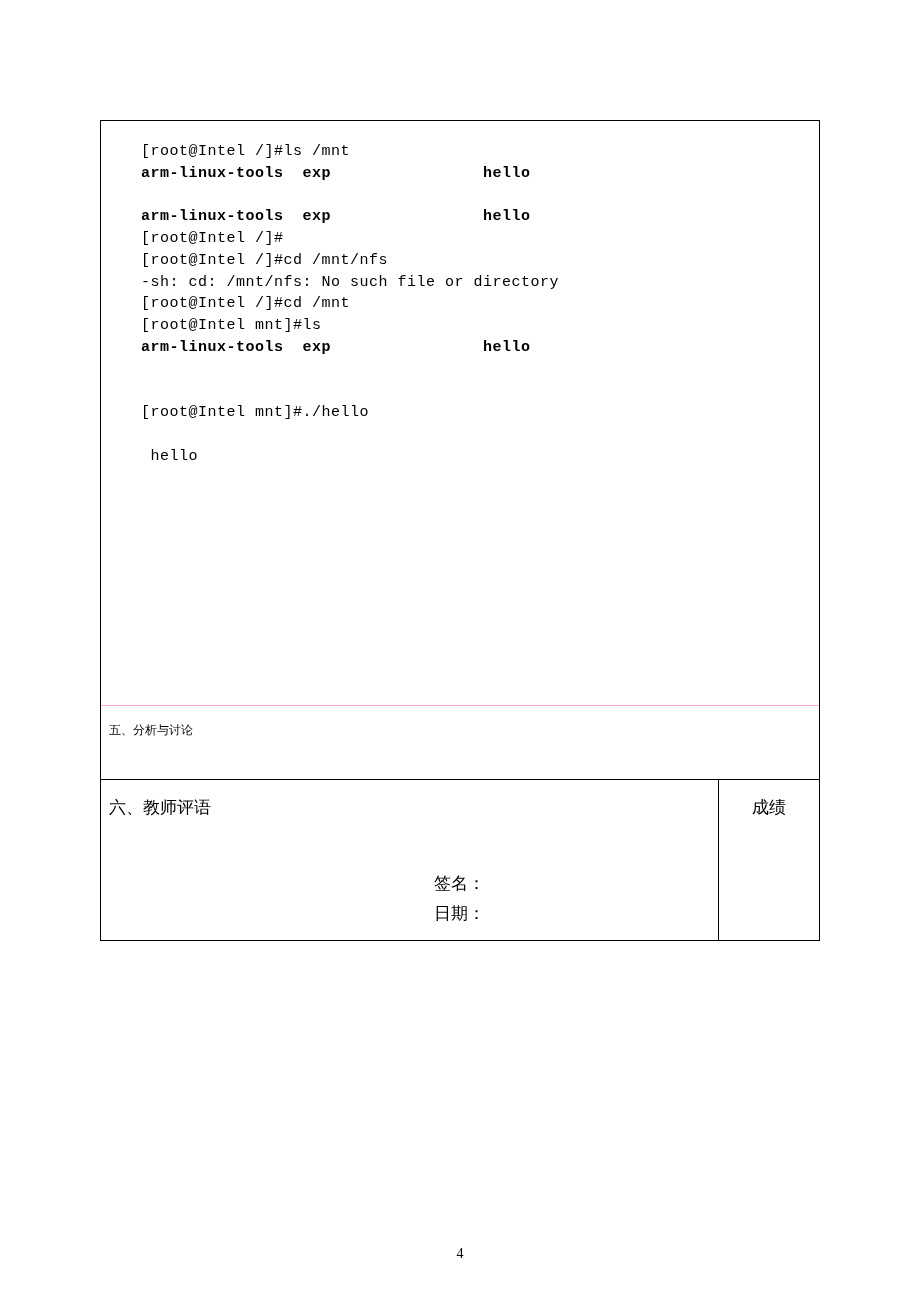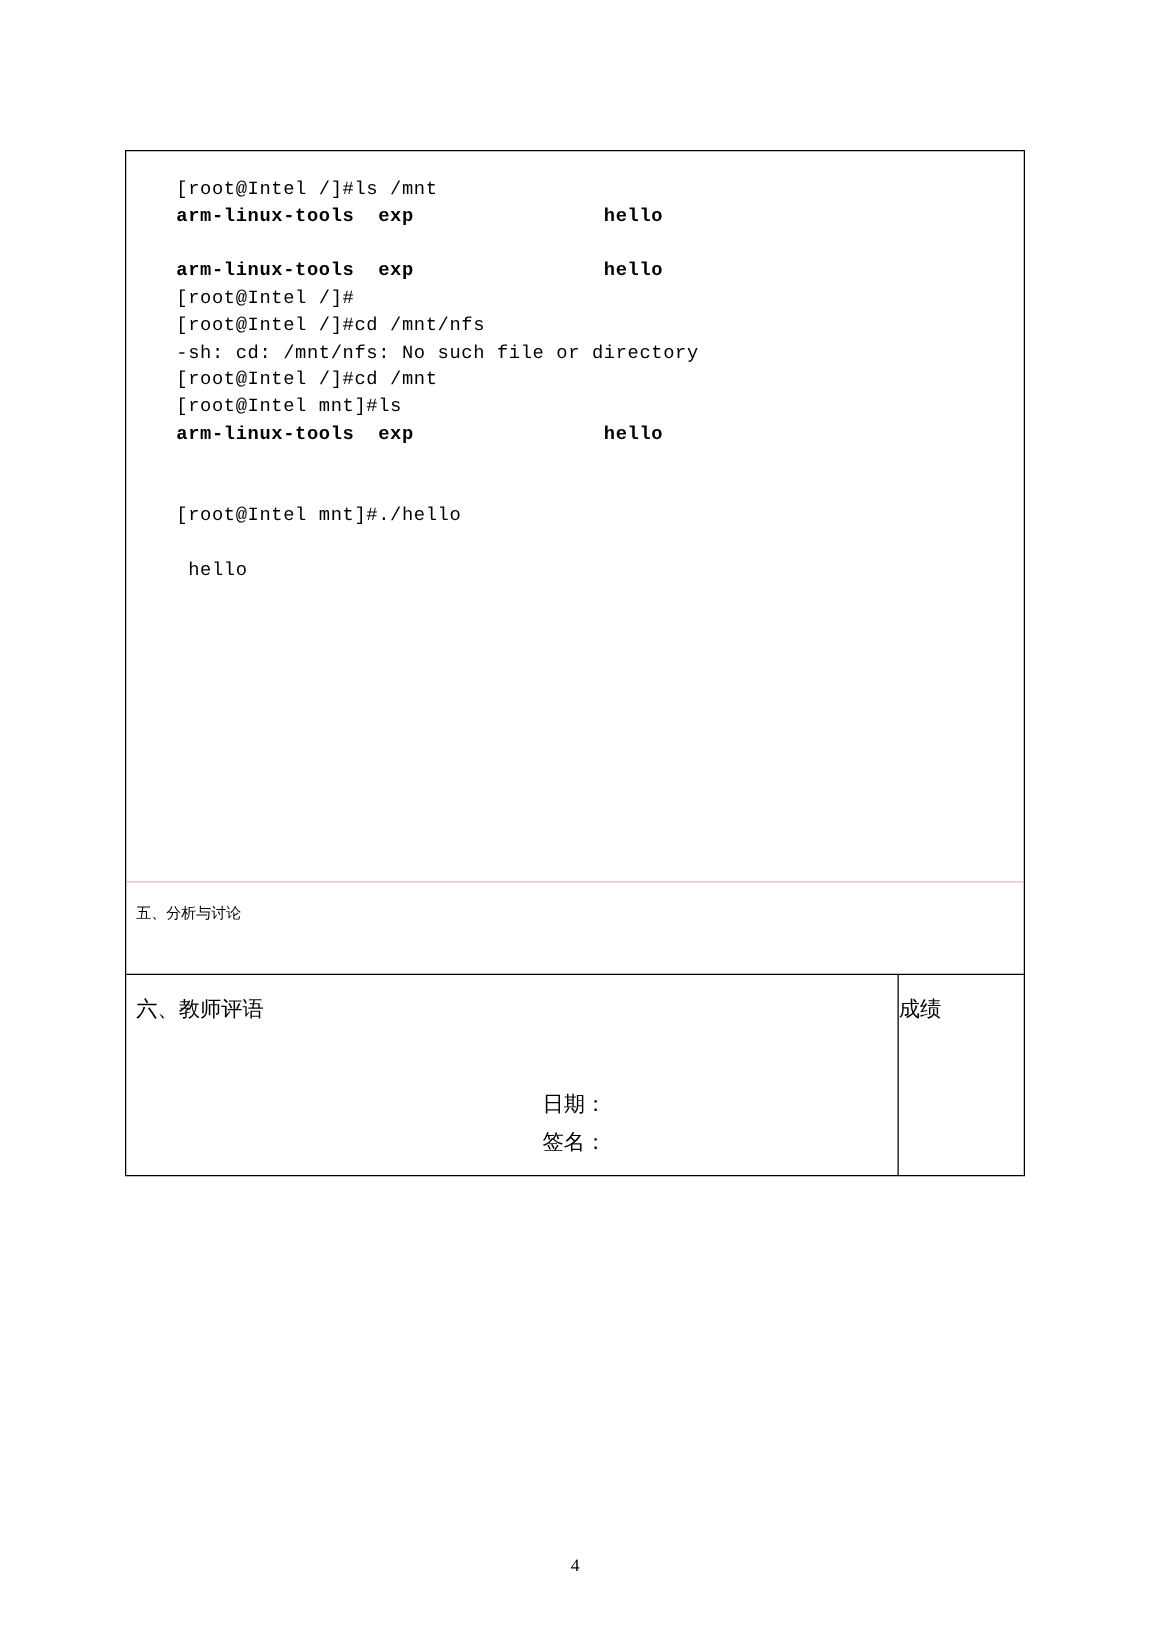--- a/index.html
+++ b/index.html
@@ -43,21 +43,21 @@
   .eval-left {
     flex: 1;
     padding: 16px 8px 10px 8px;
     font-size: 17px;
   }
   .eval-right {
     width: 100px;
     border-left: 1px solid #000;
     display: flex;
     align-items: flex-start;
-    justify-content: flex-start;
+    justify-content: center;
     padding-top: 16px;
     font-size: 17px;
   }
   .sign-block {
     text-align: center;
     margin-top: 50px;
     font-size: 17px;
     line-height: 1.8;
     padding-left: 100px;
   }
@@ -105,22 +105,22 @@
 </div>
 
     <div class="sec5">
       <span>五、分析与讨论</span>
     </div>
 
     <div class="row-eval">
       <div class="eval-left">
         <div>六、教师评语</div>
         <div class="sign-block">
+          <div>签名：</div>
           <div>日期：</div>
-          <div>签名：</div>
         </div>
       </div>
       <div class="eval-right">
         <span>成绩</span>
       </div>
     </div>
 
   </div>
 
   <div class="pagenum">4</div>

